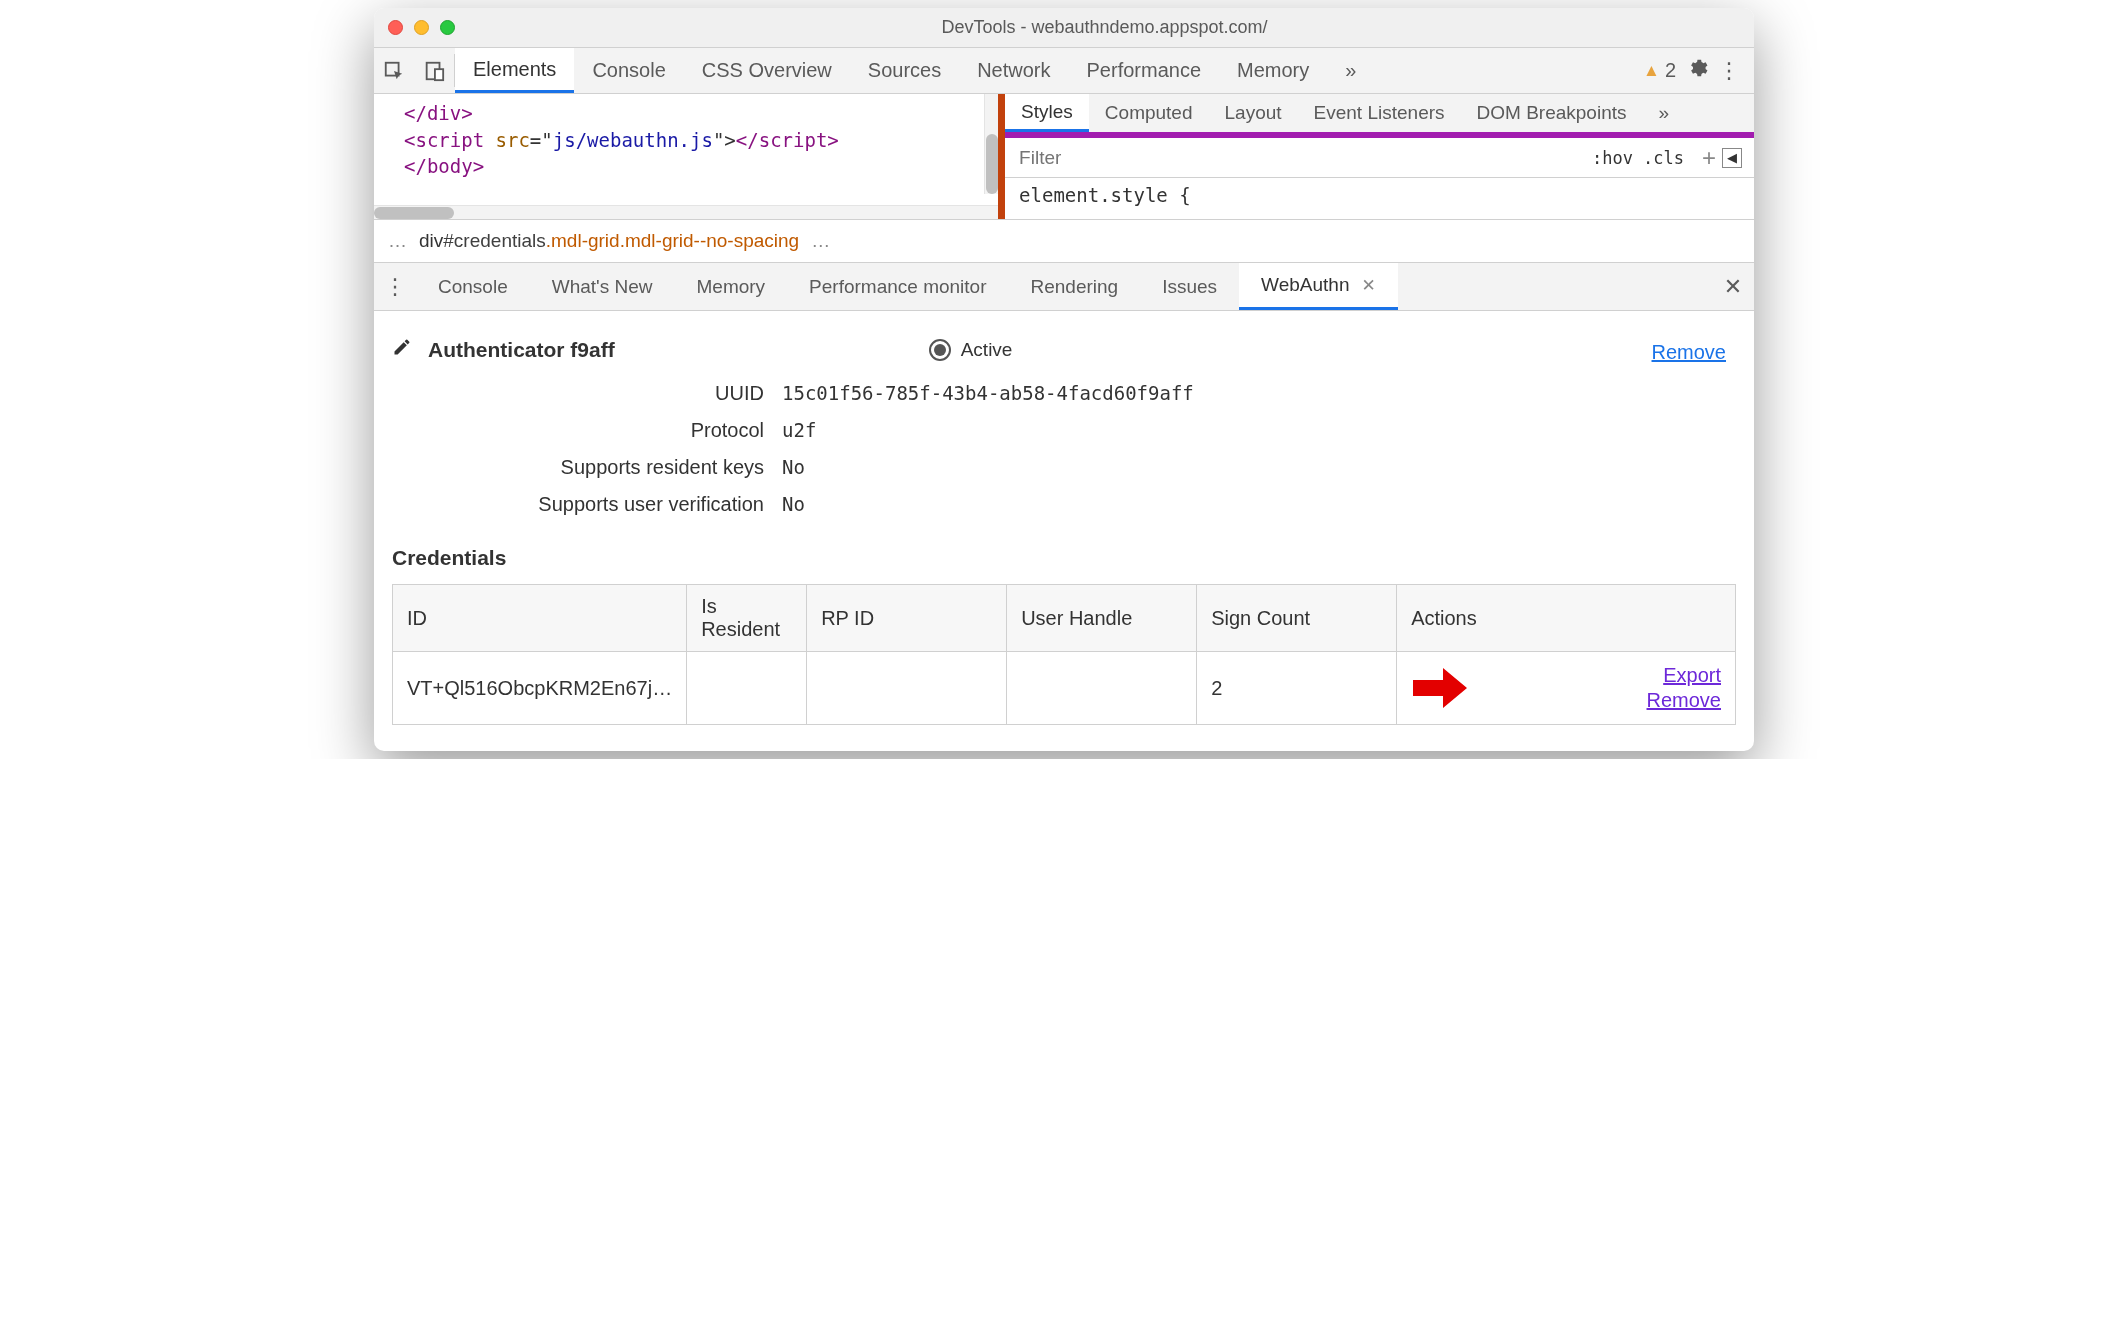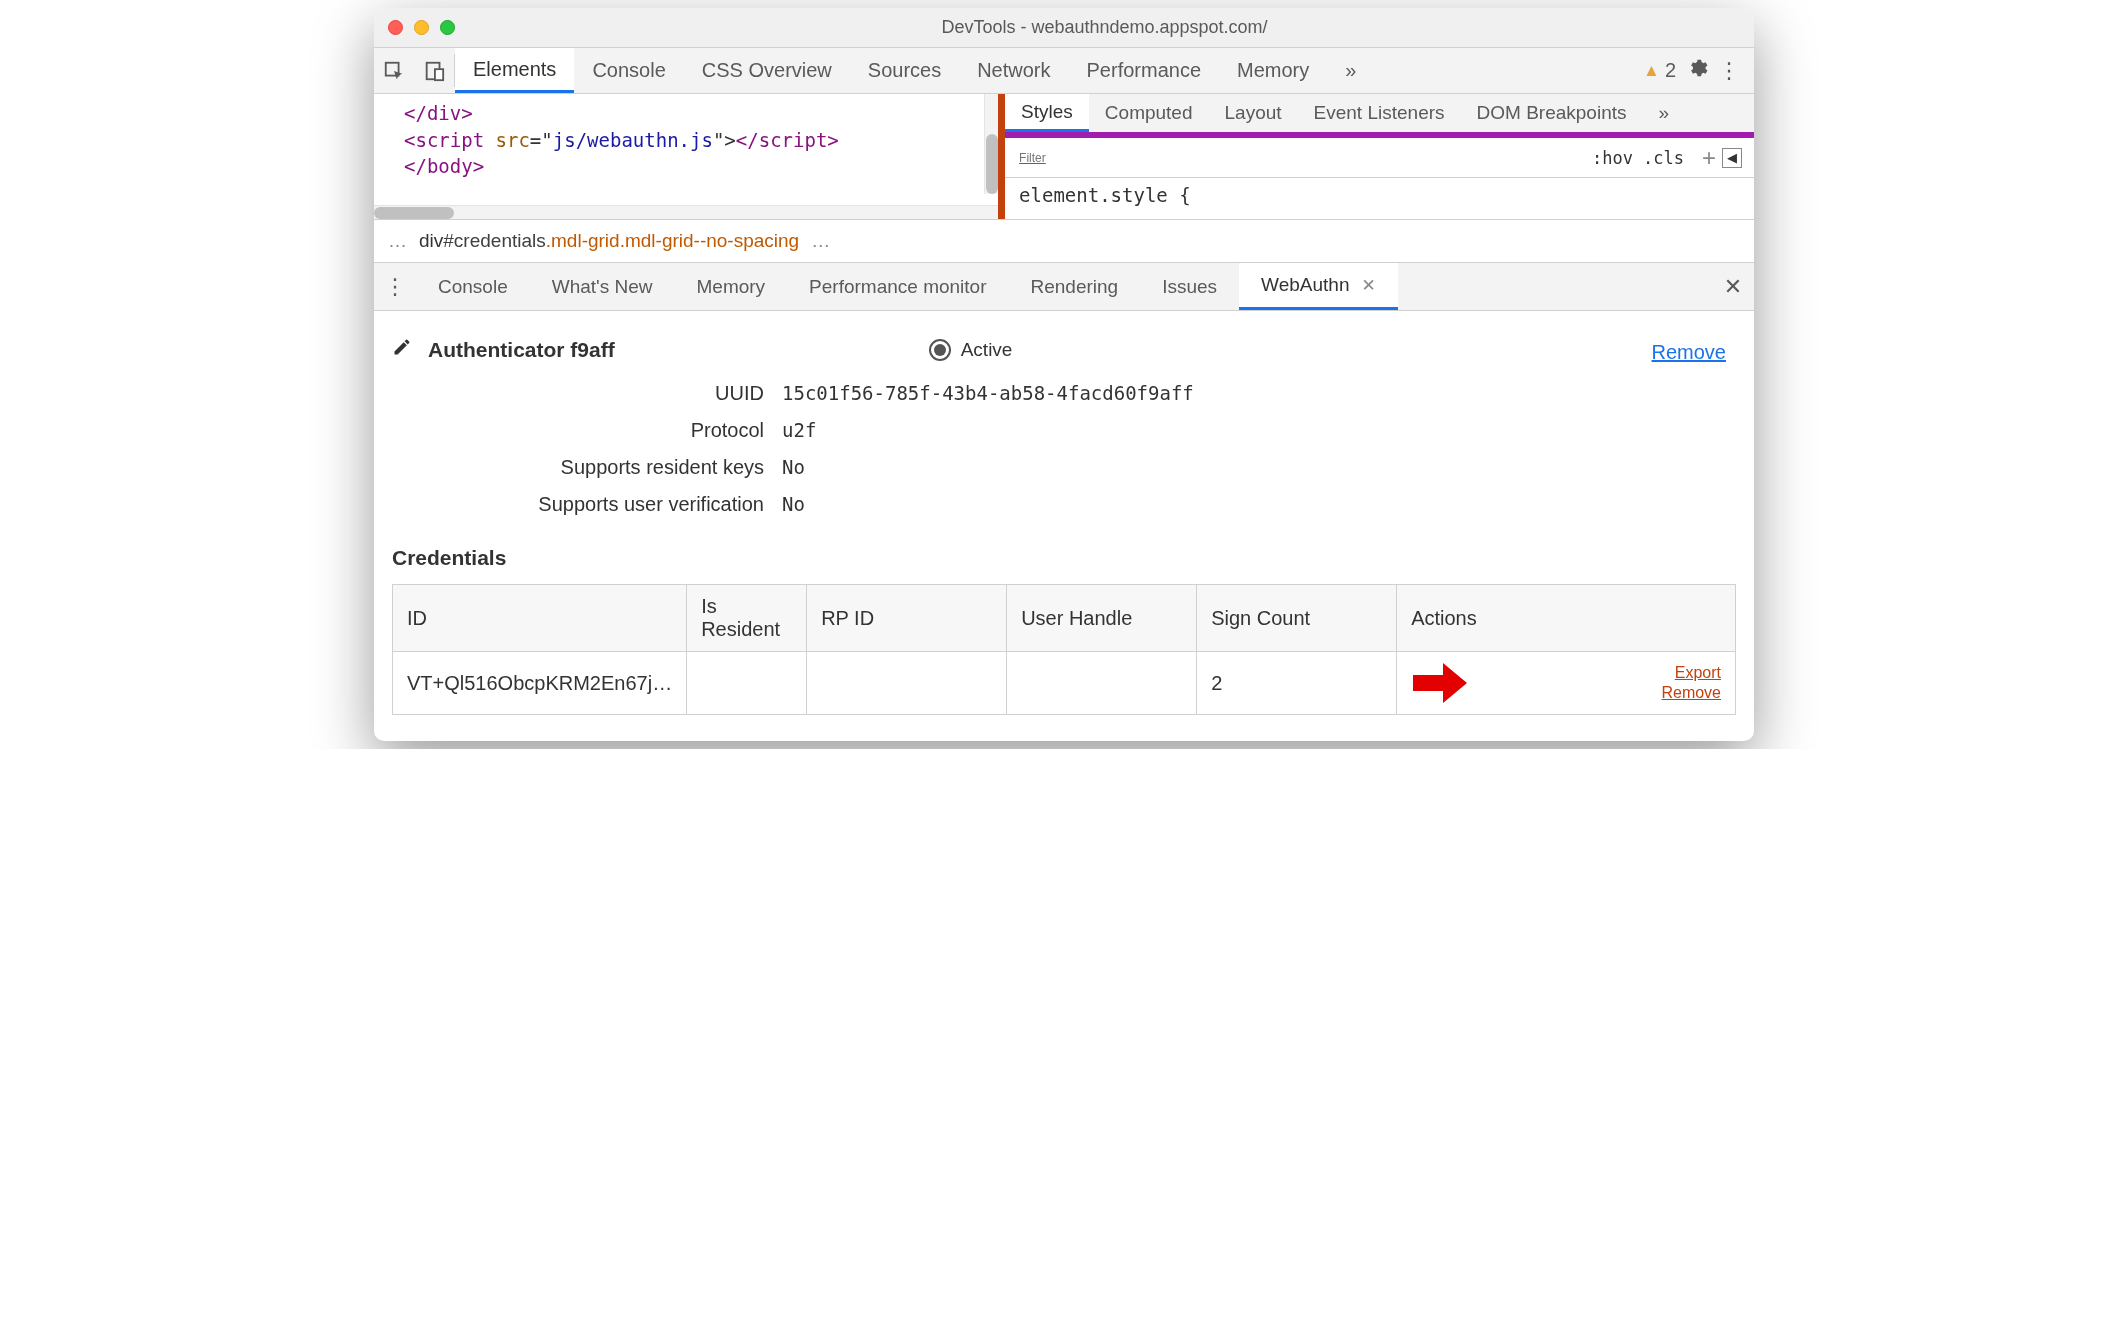--- a/index.html
+++ b/index.html
@@ -101,24 +101,23 @@
   height: 40px;
   display:flex;
   align-items:center;
   border-bottom:1px solid #d0d0d0;
 }
 .filter-row input {
   flex:1;
   border:none;
   outline:none;
   padding:0 14px;
-  font-size:12px;
+  font-size:19px;
   color:#c2410c;
   height:100%;
-  text-decoration:underline;
 }
 .filter-row .pills { display:flex; gap:10px; padding:0 12px; font-family: Menlo, monospace; font-size:17px; }
 .filter-row .plus { font-size:24px; color:#888; padding:0 6px; }
 .filter-row .toggle-icon { width:20px; height:20px; border:1px solid #888; display:flex; align-items:center; justify-content:center; font-size:13px; margin-right:12px; }
 .elstyle { padding:6px 14px; font-family:Menlo, monospace; font-size:19px; color:#333; }
 
 .breadcrumb-row {
   height: 44px;
   border-bottom:1px solid #d0d0d0;
   border-top:1px solid #d0d0d0;
@@ -183,21 +182,21 @@
   border:1px solid #d0d0d0;
   padding:10px 14px;
   text-align:left;
   font-size:20px;
   color:#333;
   font-weight:normal;
 }
 table.cred th { background:#f7f7f7; }
 td.actions-cell { position:relative; }
 .action-links { text-align:right; }
-.action-links a { display:block; text-decoration:underline; color:#c2410c; font-size:16px; margin:2px 0; }
+.action-links a { display:block; text-decoration:underline; color:#6d28d9; font-size:20px; margin:2px 0; }
 
 .arrow {
   position:absolute;
   left:12px;
   top:50%;
   transform:translateY(-50%);
 }
 .arrow svg { display:block; }
 
 .icon-svg { width:22px; height:22px; fill:#5a5a5a; }

